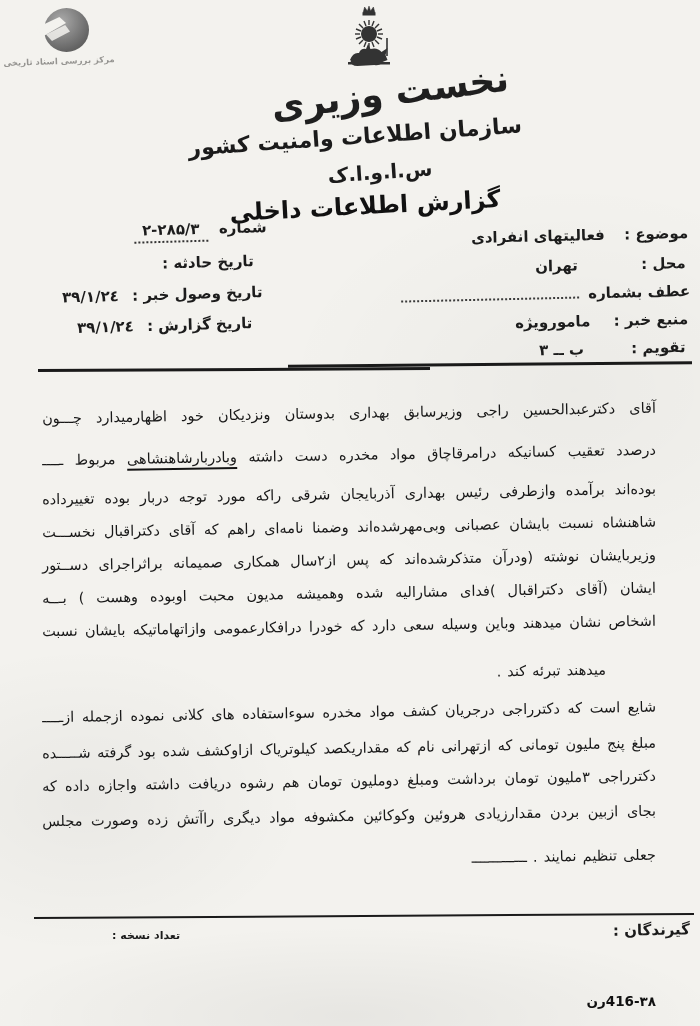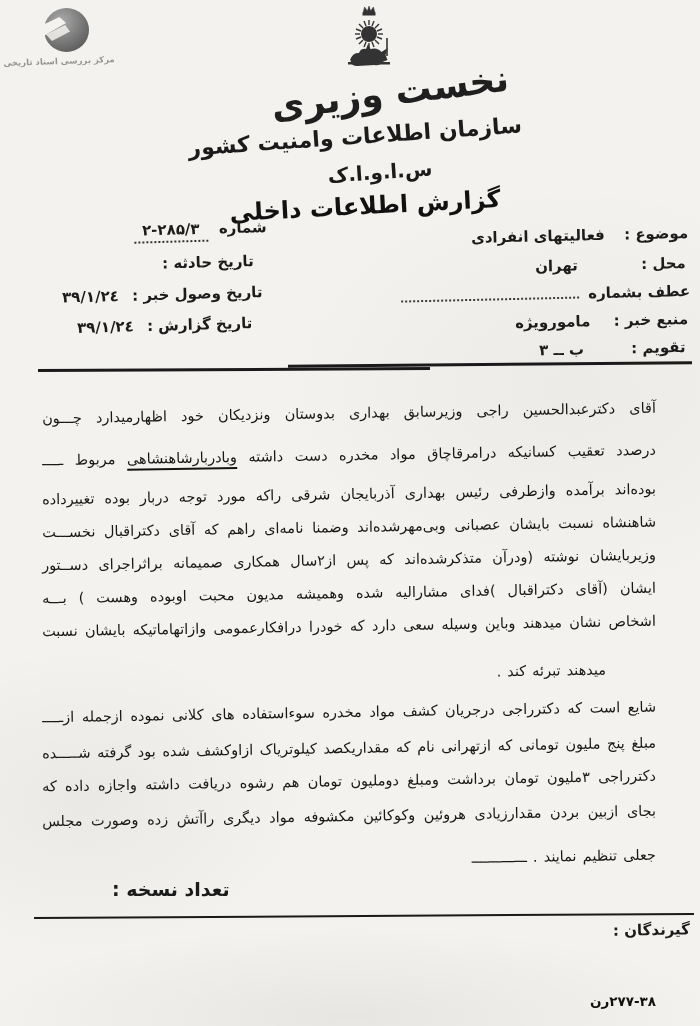--- a/index.html
+++ b/index.html
@@ -103,22 +103,22 @@
   .bline.short2 { text-align:right; text-align-last:right; }
   .u { border-bottom:2.5px solid #141414; padding-bottom:2px; }
   .bl1 { top:405px; } .bl2 { top:447px; } .bl3 { top:486px; }
   .bl4 { top:519px; } .bl5 { top:552px; } .bl6 { top:585px; }
   .bl7 { top:618px; } .bl8 { top:666px; }
   .bl9 { top:704px; } .bl10 { top:740px; } .bl11 { top:773px; }
   .bl12 { top:808px; } .bl13 { top:852px; }
   
   .f-recipients { position:absolute; top:921px; right:10px; direction:rtl;
     font-size:15px; font-weight:bold; transform:rotate(-1deg); }
-  .f-copies { position:absolute; top:878px; left:112px; direction:rtl;
-    font-size:19px; font-weight:bold; }
+  .f-copies { position:absolute; top:929px; left:112px; direction:rtl;
+    font-size:11px; font-weight:bold; }
   .f-code { position:absolute; top:993px; right:44px; direction:rtl;
     font-size:13.5px; font-weight:bold; color:#111; }
 </style>
 </head>
 <body>
 
 <div class="page">
 
   <div class="wm">
     <div class="wm-globe">
@@ -218,15 +218,15 @@
   <div class="bline bl8 short">میدهند تبرئه کند .</div>
   <div class="bline bl9">شایع است که دکترراجی درجریان کشف مواد مخدره سوءاستفاده های کلانی نموده ازجمله ازـــــ</div>
   <div class="bline bl10">مبلغ پنج ملیون تومانی که ازتهرانی نام که مقداریکصد کیلوتریاک ازاوکشف شده بود گرفته شـــــده</div>
   <div class="bline bl11">دکترراجی ۳ملیون تومان برداشت ومبلغ دوملیون تومان هم رشوه دریافت داشته واجازه داده که</div>
   <div class="bline bl12">بجای ازبین بردن مقدارزیادی هروئین وکوکائین مکشوفه مواد دیگری راآتش زده وصورت مجلس</div>
   <div class="bline bl13 short2">جعلی تنظیم نمایند . ـــــــــــــ</div>
 
   <div class="divider div-bottom"></div>
   <div class="f-recipients">گیرندگان :</div>
   <div class="f-copies">تعداد نسخه :</div>
-  <div class="f-code">۲۷۷-۳۸رن</div>
+  <div class="f-code">416-۳۸رن</div>
 
 </div>
 
 </body></html>

